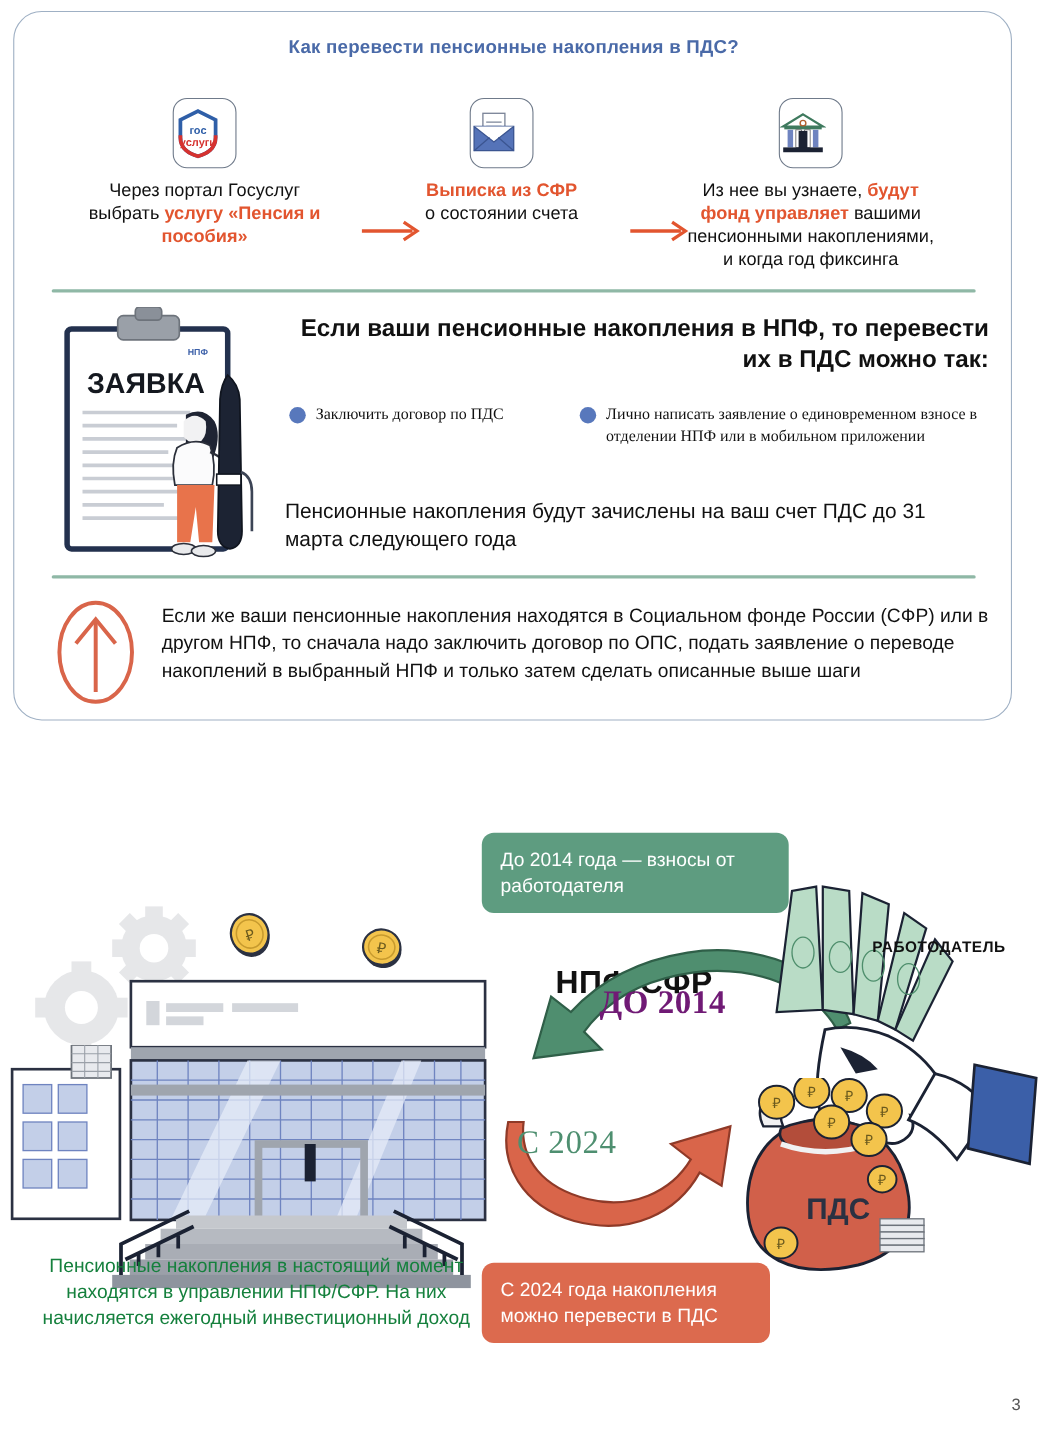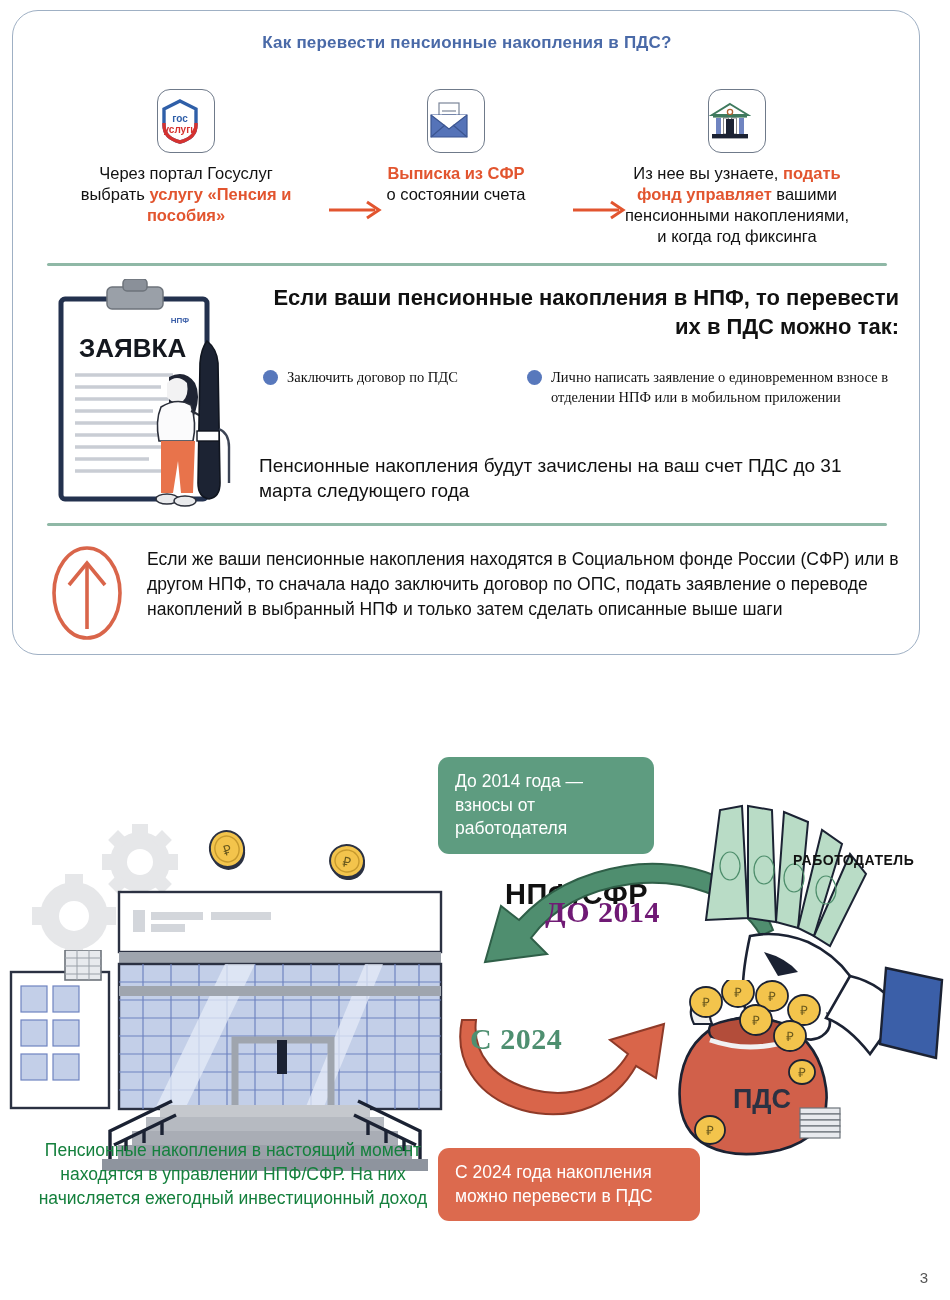--- a/index.html
+++ b/index.html
@@ -60,27 +60,27 @@
   .mid-foot{margin-top:16px;font-size:19px;line-height:1.32;color:#111;}
 
   
   .note{position:absolute;left:36px;top:530px;width:850px;display:flex;gap:22px;}
   .note-txt{font-size:17.5px;line-height:1.42;color:#111;padding-top:6px;}
 
   .callout{
     position:absolute;border-radius:11px;color:#fff;
     font-size:17.5px;line-height:1.35;padding:13px 17px;box-sizing:border-box;
   }
-  .callout-green{left:438px;top:757px;width:216px;background:#5e9c80;}
+  .callout-green{left:438px;top:757px;width:279px;background:#5e9c80;}
   .callout-orange{left:438px;top:1148px;width:262px;background:#dc6a4e;}
 
   .lbl-2014{position:absolute;left:545px;top:895px;font-family:"Liberation Serif","DejaVu Serif",serif;
             font-size:30px;font-weight:bold;color:#701a75;letter-spacing:.5px;}
   .lbl-2024{position:absolute;left:470px;top:1022px;font-family:"Liberation Serif","DejaVu Serif",serif;
-            font-size:30px;font-weight:bold;color:#4e8f70;letter-spacing:.5px;}
+            font-size:30px;font-weight:normal;color:#4e8f70;letter-spacing:.5px;}
   .lbl-emp{position:absolute;left:793px;top:852px;font-size:14px;font-weight:bold;color:#111;letter-spacing:.5px;}
   .lbl-npf{position:absolute;left:505px;top:878px;font-size:29px;font-weight:bold;color:#111;letter-spacing:.5px;}
 
   .bot-text{position:absolute;left:18px;top:1090px;width:430px;text-align:center;
             font-size:17.5px;line-height:1.38;color:#15803d;margin-top:48px;}
 
   .pageno{position:absolute;right:22px;bottom:14px;font-size:15px;color:#555;}
 
   svg{display:block;}
 </style>
@@ -146,21 +146,21 @@
             <rect x="4" y="15" width="34" height="2.6" fill="#3f7a5e"></rect>
             <rect x="7" y="18" width="5" height="16" fill="#6f84c0"></rect>
             <rect x="14.5" y="18" width="5" height="16" fill="#fff" stroke="#555" stroke-width=".7"></rect>
             <rect x="22.5" y="18" width="5" height="16" fill="#fff" stroke="#555" stroke-width=".7"></rect>
             <rect x="30" y="18" width="5" height="16" fill="#6f84c0"></rect>
             <rect x="17" y="19" width="8" height="16" fill="#1b2233"></rect>
             <rect x="3" y="34" width="36" height="4.4" fill="#1b2233"></rect>
           </svg>
         </div>
         <div class="step-text">
-          <span>Из нее вы узнаете, </span><span class="or">подать</span><br>
+          <span>Из нее вы узнаете, </span><span class="or">будут</span><br>
           <span class="or">фонд управляет</span><span> вашими</span><br>
           <span>пенсионными накоплениями,</span><br>
           <span>и когда год фиксинга</span>
         </div>
       </div>
     </div>
 
     <div class="hr hr-1"></div>
 
     <div style="position:absolute;left:36px;top:268px;">

